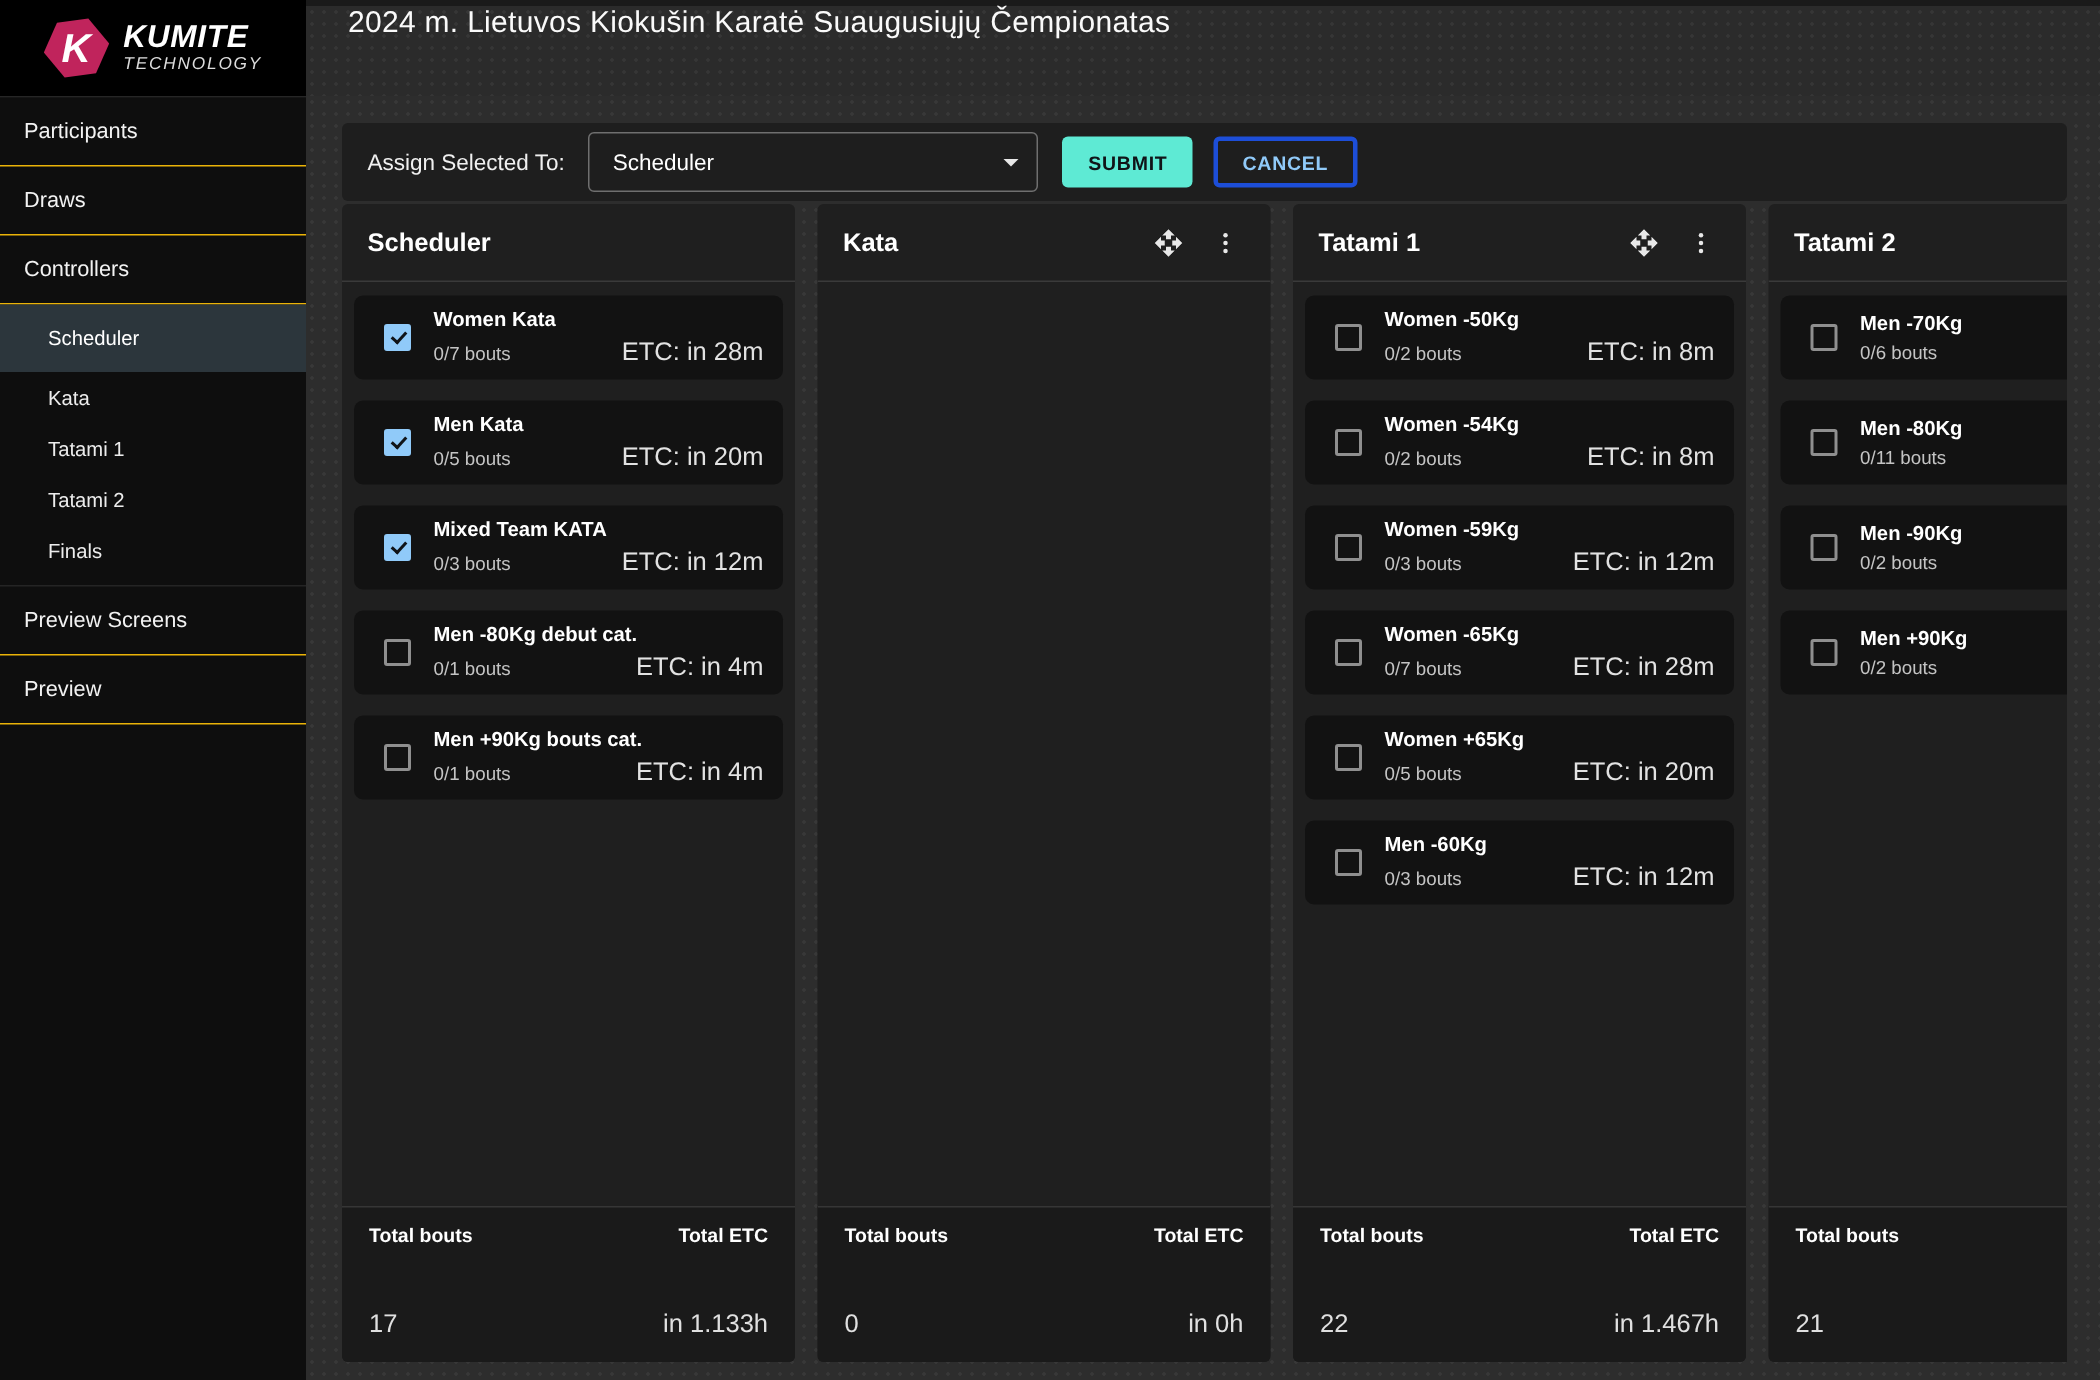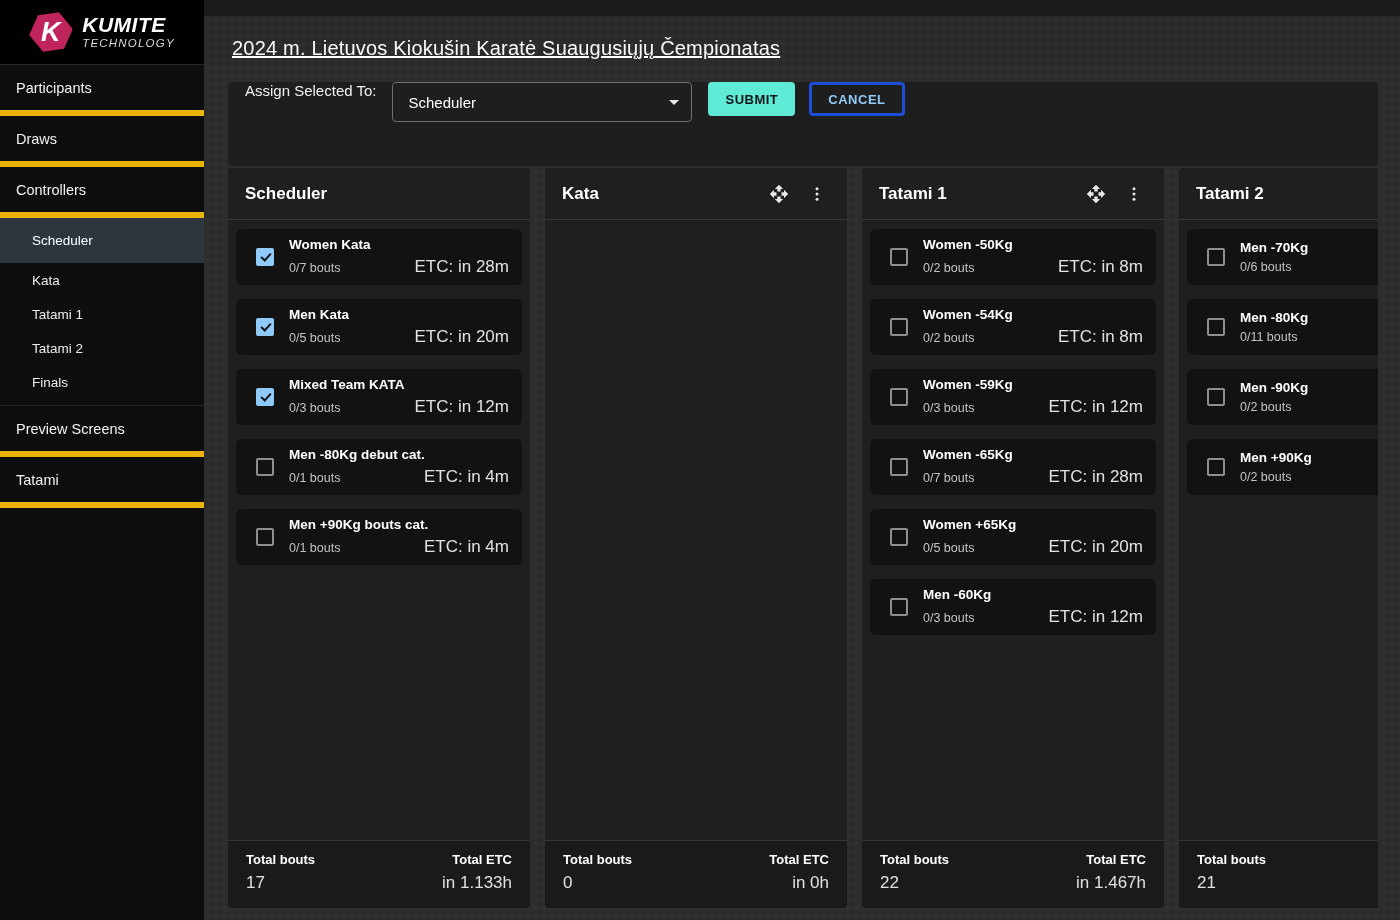--- a/index.html
+++ b/index.html
@@ -24,52 +24,52 @@
     display:flex;align-items:center;justify-content:center;
     transform:rotate(-8deg);
   }
   .hex span{font-style:italic;font-weight:bold;font-size:27px;color:#fff;transform:rotate(8deg);}
   .logo-text{display:flex;flex-direction:column;line-height:1;}
   .logo-text .t1{font-size:21px;font-weight:bold;font-style:italic;color:#fff;letter-spacing:.5px;}
   .logo-text .t2{font-size:11.5px;font-style:italic;color:#dcdcdc;letter-spacing:1.2px;margin-top:3px;}
   .nav{display:flex;flex-direction:column;}
   .nav-item{
     height:45px;display:flex;align-items:center;padding-left:16px;
-    font-size:14.5px;color:#f2f2f2;border-bottom:6px solid #eab308;cursor:pointer;
+    font-size:14.5px;color:#f2f2f2;border-bottom:1px solid #eab308;cursor:pointer;
   }
   .sub-item{
     height:34px;display:flex;align-items:center;padding-left:32px;
     font-size:13.5px;color:#ececec;cursor:pointer;
   }
   .sub-item.active{
     height:45px;background:#2c363c;color:#fff;
   }
   .sub-group{border-bottom:1px solid #242424;padding-bottom:6px;}
   
   .topbar{
-    position:absolute;left:204px;right:0;top:16px;height:64px;
+    position:absolute;left:204px;right:0;top:4px;height:64px;
     background:#2b2b2b;
     background-image:radial-gradient(rgba(255,255,255,.05) 1px,transparent 1.4px);
     background-size:8px 8px;
-    display:flex;align-items:center;padding-left:28px;box-sizing:border-box;text-decoration:underline;
+    display:flex;padding-left:28px;box-sizing:border-box;
   }
   .topbar h1{font-size:20px;font-weight:normal;color:#fafafa;margin:0;letter-spacing:.2px;}
   
   .main{
     position:absolute;left:204px;right:0;top:64px;bottom:0;
     background:#2d2d2d;
     background-image:radial-gradient(rgba(255,255,255,.05) 1px,transparent 1.4px);
     background-size:8px 8px;
     padding:18px 22px 12px 24px;box-sizing:border-box;
     display:flex;flex-direction:column;
   }
   
   .assign-bar{
-    flex:none;height:84px;background:#1e1e1e;border-radius:4px;
-    display:flex;padding:0 17px;box-sizing:border-box;margin-bottom:2px;
+    flex:none;height:52px;background:#1e1e1e;border-radius:4px;
+    display:flex;align-items:center;padding:0 17px;box-sizing:border-box;margin-bottom:2px;
   }
   .assign-label{font-size:15px;color:#f0f0f0;margin-right:16px;}
   .select{
     width:300px;height:40px;border:1px solid #6f6f6f;border-radius:4px;
     display:flex;align-items:center;justify-content:space-between;
     padding:0 12px 0 15px;box-sizing:border-box;cursor:pointer;background:transparent;
   }
   .select .val{font-size:15px;color:#fff;}
   .caret{width:0;height:0;border-left:5px solid transparent;border-right:5px solid transparent;border-top:5px solid #e8e8e8;}
   .btn{
@@ -110,21 +110,21 @@
   .card-main{flex:1;display:flex;flex-direction:column;padding-right:13px;min-width:0;}
   .card-title{font-size:13.5px;font-weight:bold;color:#fff;margin-bottom:5px;white-space:nowrap;}
   .card-sub{display:flex;justify-content:space-between;align-items:baseline;}
   .card-bouts{font-size:12.5px;color:#c4c4c4;white-space:nowrap;}
   .card-etc{font-size:17px;color:#e2e2e2;white-space:nowrap;}
   .col-foot{
     flex:none;background:#1a1a1a;border-top:1px solid #363636;
     display:flex;justify-content:space-between;
     padding:11px 18px 15px 18px;box-sizing:border-box;
   }
-  .foot-left,.foot-right{display:flex;flex-direction:column;}
+  .foot-left,.foot-right{display:flex;flex-direction:column;gap:36px;}
   .foot-right{text-align:right;}
   .foot-label{font-size:13px;font-weight:bold;color:#fff;margin-bottom:6px;white-space:nowrap;}
   .foot-val{font-size:17px;color:#e0e0e0;white-space:nowrap;}
 </style>
 </head>
 <body>
 
 <div class="sidebar">
   <div class="logo-block">
     <div class="hex">
@@ -140,21 +140,21 @@
     <div class="nav-item">Draws</div>
     <div class="nav-item">Controllers</div>
     <div class="sub-group">
       <div class="sub-item active">Scheduler</div>
       <div class="sub-item">Kata</div>
       <div class="sub-item">Tatami 1</div>
       <div class="sub-item">Tatami 2</div>
       <div class="sub-item">Finals</div>
     </div>
     <div class="nav-item">Preview Screens</div>
-    <div class="nav-item">Tatami</div>
+    <div class="nav-item">Preview</div>
   </div>
 </div>
 
 <div class="topbar">
   <h1>2024 m. Lietuvos Kiokušin Karatė Suaugusiųjų Čempionatas</h1>
 </div>
 
 <div class="main">
 
   <div class="assign-bar">

